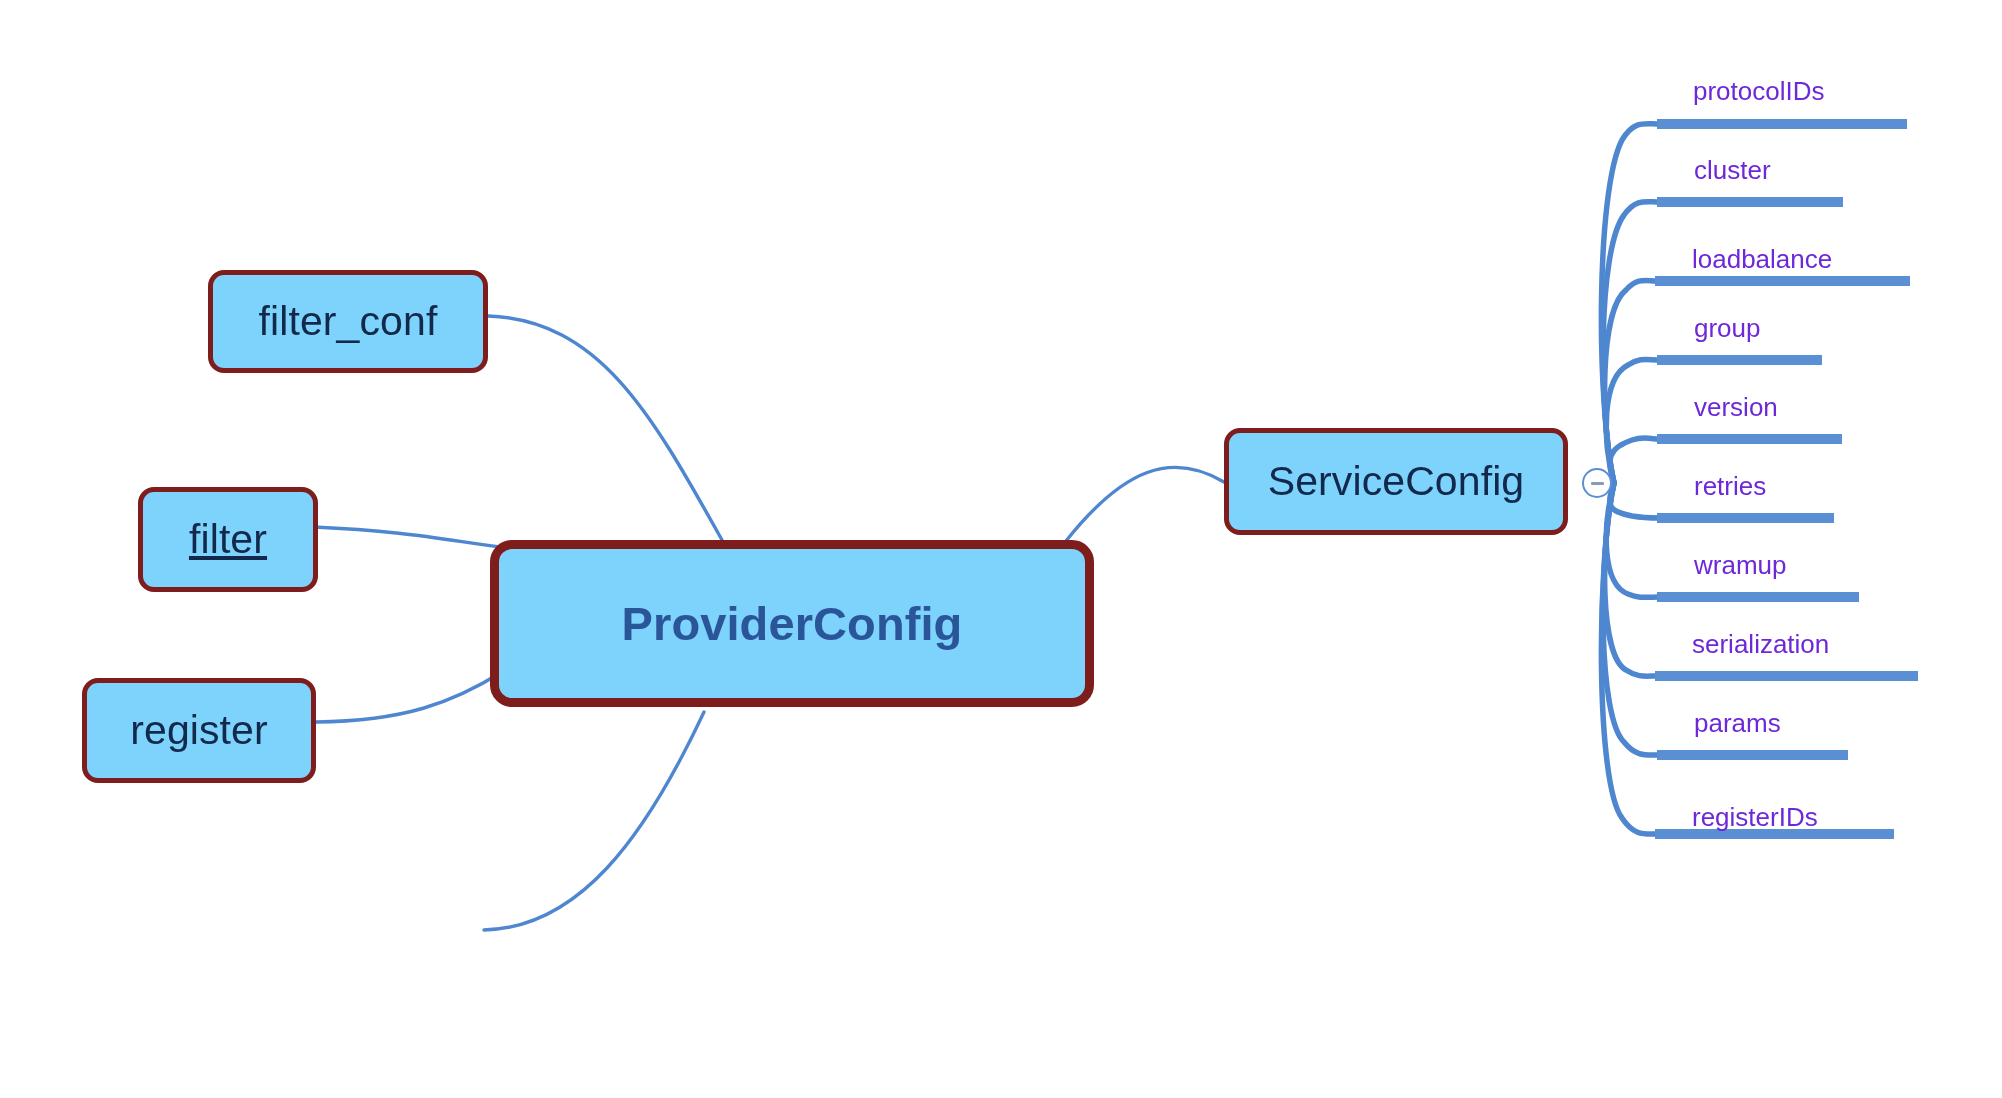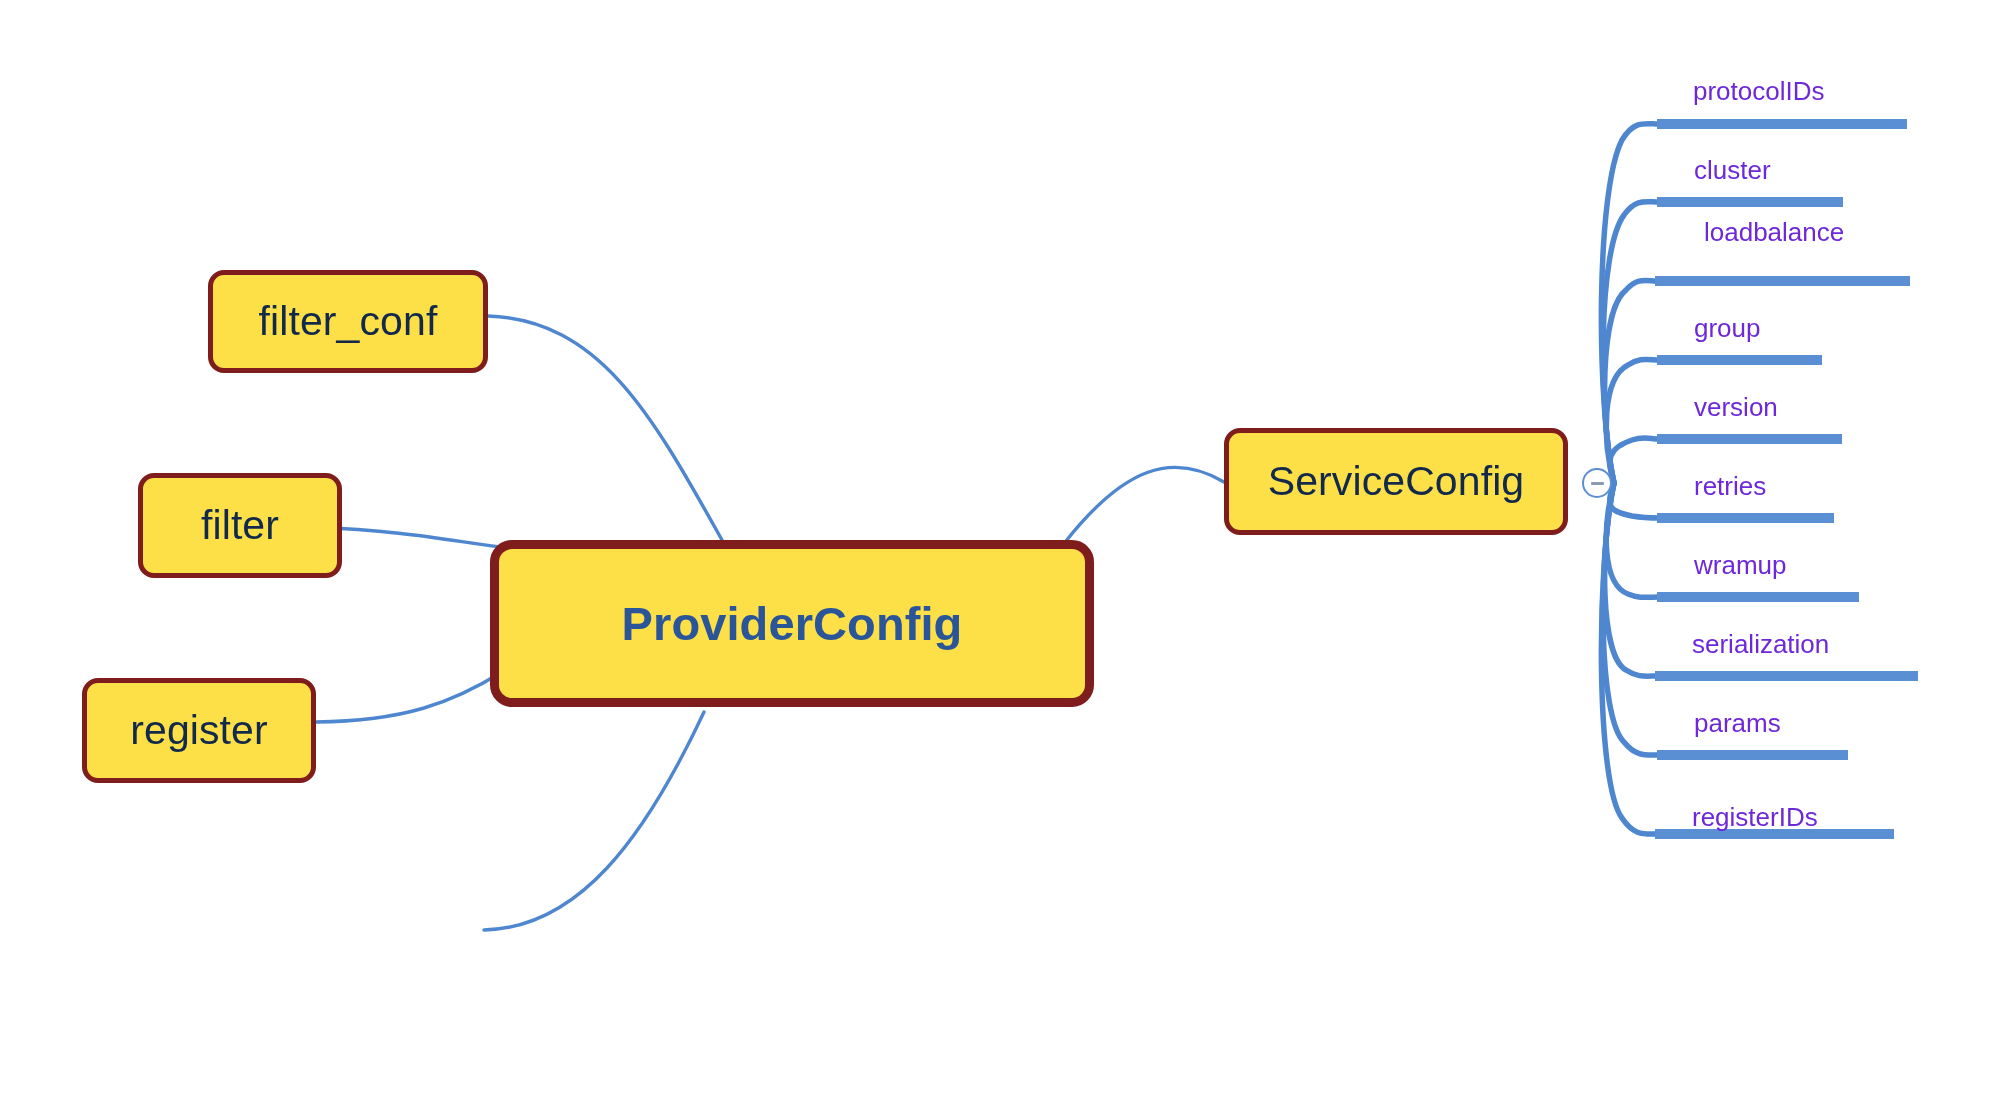--- a/index.html
+++ b/index.html
@@ -21,21 +21,21 @@
     top: 0;
     width: 2002px;
     height: 1098px;
     pointer-events: none;
   }
 
   
   .node {
     position: absolute;
     box-sizing: border-box;
-    background: #fde047;
+    background: #7dd3fc;
     border: 8px solid #7f1d1d;
     border-radius: 14px;
     display: flex;
     align-items: center;
     justify-content: center;
     color: #13294b;
     font-size: 39px;
     line-height: 1;
     letter-spacing: 0.1px;
     white-space: nowrap;
@@ -129,21 +129,21 @@
   </svg>
 
   <div class="node root" style="left:490px; top:540px; width:604px; height:167px;text-align:center;">
     <span>ProviderConfig</span>
   </div>
 
   <div class="node branch" style="left:208px; top:270px; width:280px; height:103px;">
     <span>filter_conf</span>
   </div>
 
-  <div class="node branch" style="left:138px; top:473px; width:204px; height:105px;">
+  <div class="node branch" style="left:138px; top:487px; width:180px; height:105px;text-decoration:underline;">
     <span>filter</span>
   </div>
 
   <div class="node branch" style="left:82px; top:678px; width:234px; height:105px;">
     <span>register</span>
   </div>
 
 
   <div class="node branch" style="left:1224px; top:428px; width:344px; height:107px;">
     <span>ServiceConfig</span>
@@ -154,21 +154,21 @@
   </div>
 
   <div class="leaf" style="left:1693px; top:78px;">
     <span>protocolIDs</span>
   </div>
 
   <div class="leaf" style="left:1694px; top:157px;">
     <span>cluster</span>
   </div>
 
-  <div class="leaf" style="left:1692px; top:219px;margin-left:12px;">
+  <div class="leaf" style="left:1692px; top:246px;">
     <span>loadbalance</span>
   </div>
 
   <div class="leaf" style="left:1694px; top:315px;">
     <span>group</span>
   </div>
 
   <div class="leaf" style="left:1694px; top:394px;">
     <span>version</span>
   </div>

